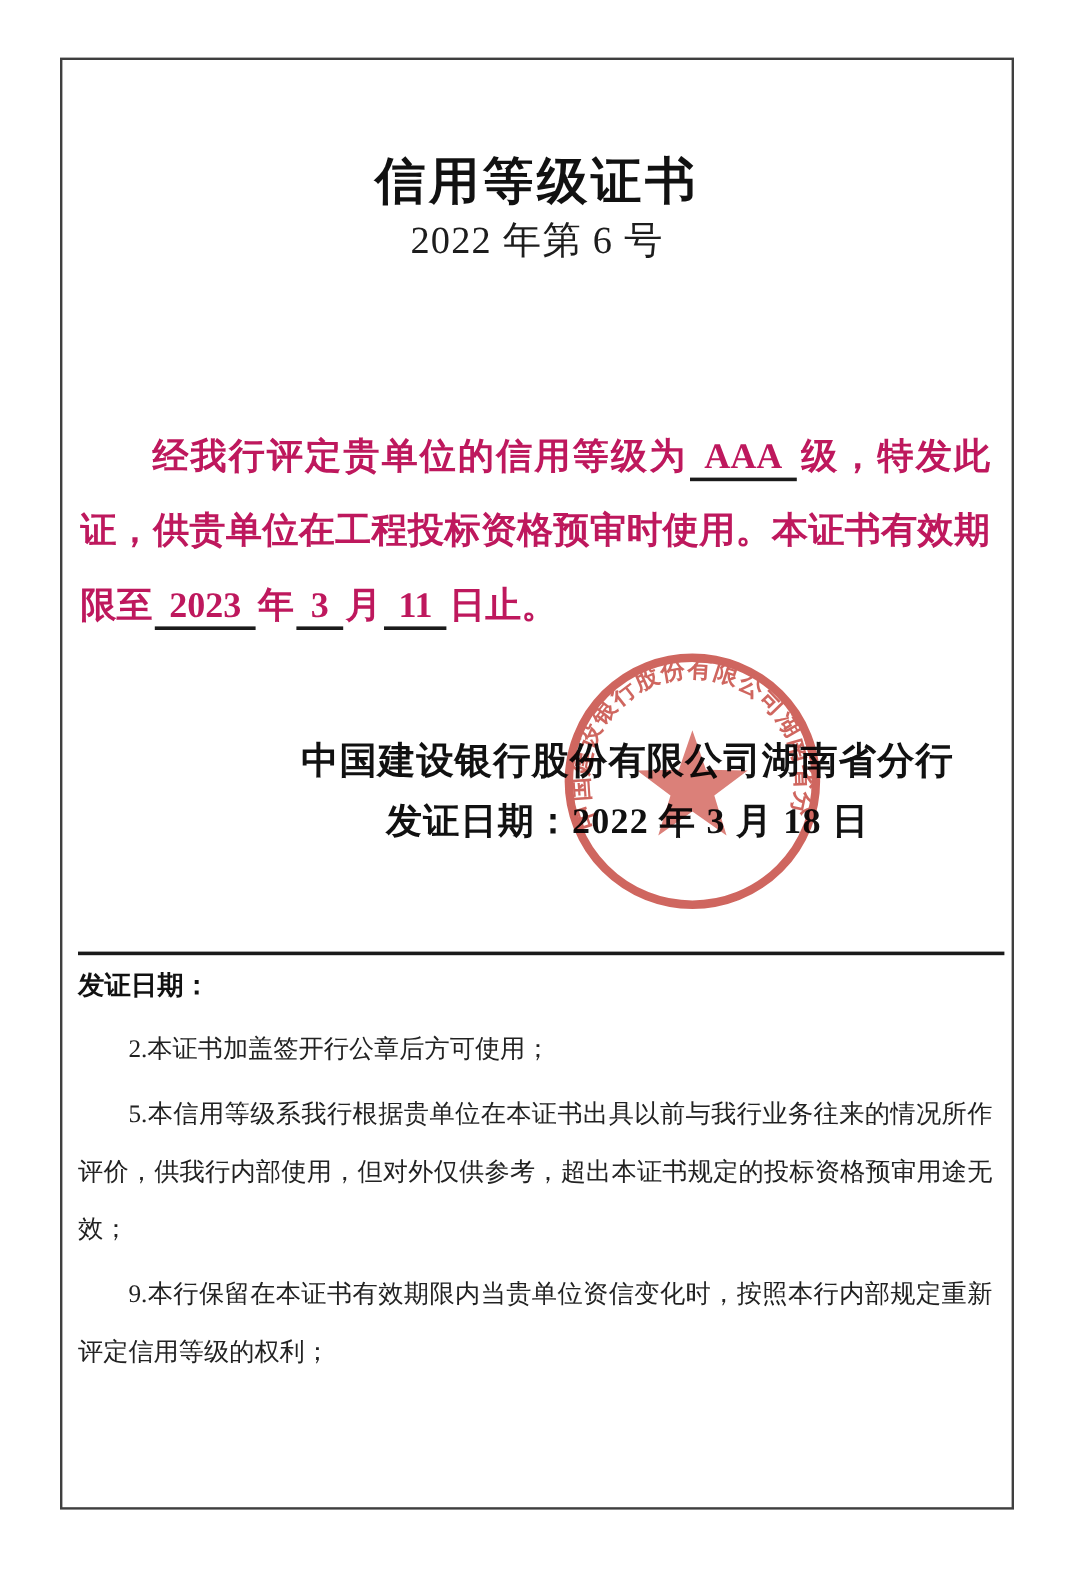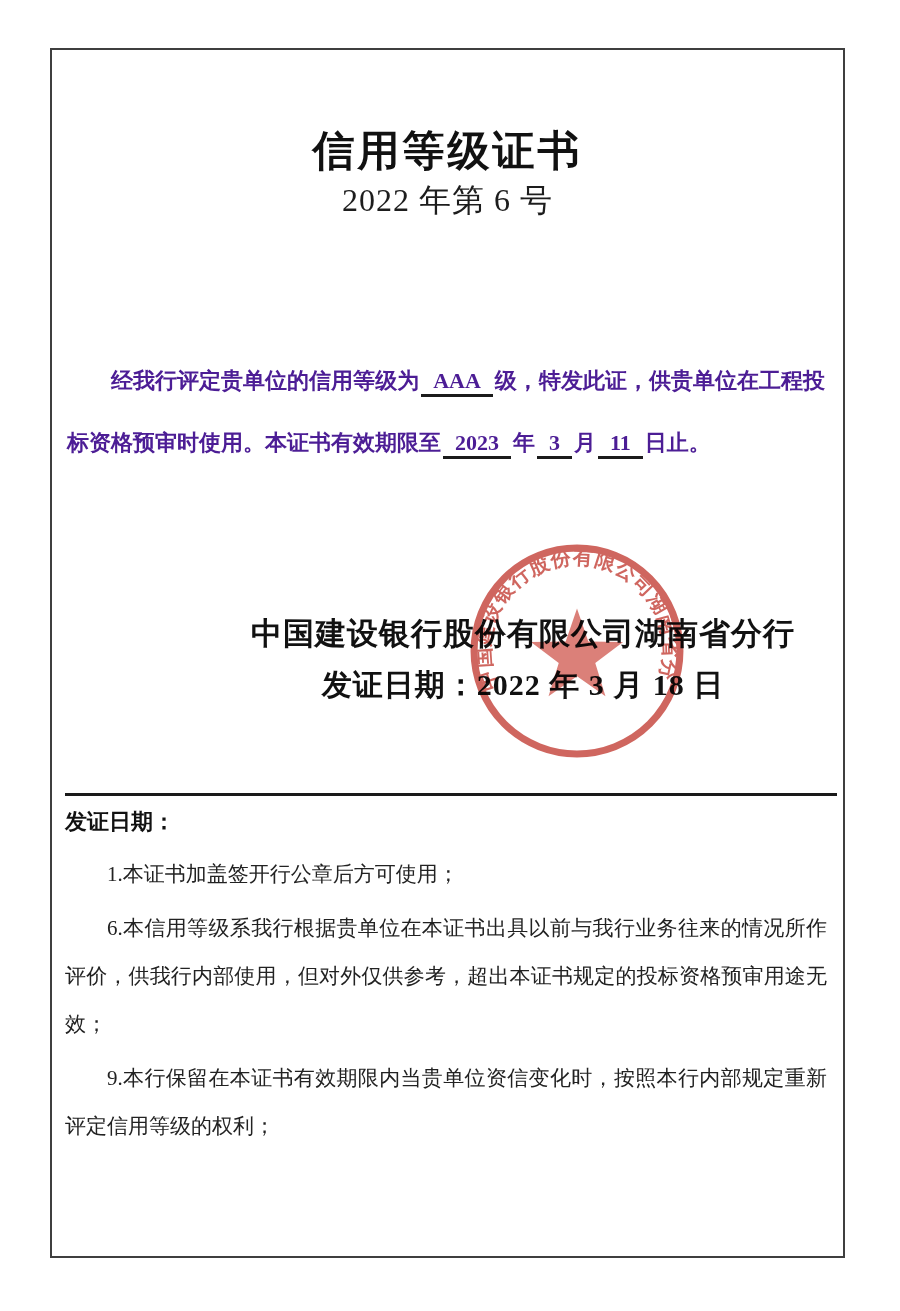--- a/index.html
+++ b/index.html
@@ -35,21 +35,21 @@
     position:absolute;left:15px;top:248px;
     font-size:32px;line-height:44px;font-weight:bold;color:#111;
   }
   .recipient .u{
     border-bottom:3px solid #1b1b1b;
     padding-right:22px;padding-bottom:3px;
     display:inline-block;
   }
   .body-par{
     position:absolute;left:15px;right:18px;top:300px;
-    font-size:22px;line-height:62px;font-weight:bold;color:#4c1d95;
+    font-size:30px;line-height:62px;font-weight:bold;color:#be185d;
     text-align:justify;word-break:break-all;
     text-indent:2em;margin:0;
   }
   .blank{
     font-family:"Liberation Serif","DejaVu Serif",serif;
     border-bottom:3px solid #1b1b1b;
     padding:0 12px 1px 12px;margin:0 2px;
     font-weight:bold;
   }
   .issuer{
@@ -106,19 +106,19 @@
         </text>
         <polygon points="110,68 121.2,100.6 155.7,101.2 128.1,121.9 138.2,154.8 110,135 81.8,154.8 91.9,121.9 64.3,101.2 98.8,100.6" fill="#cf564d" opacity="0.92"></polygon>
       </svg>
     </div>
 
     <div class="divider"></div>
 
     <div class="notice-head">发证日期：</div>
 
     <div class="notice-items">
-      <p>1.本证书加盖签开行公章后方可使用；</p>
-      <p>6.本信用等级系我行根据贵单位在本证书出具以前与我行业务往来的情况所作评价，供我行内部使用，但对外仅供参考，超出本证书规定的投标资格预审用途无效；</p>
+      <p>2.本证书加盖签开行公章后方可使用；</p>
+      <p>5.本信用等级系我行根据贵单位在本证书出具以前与我行业务往来的情况所作评价，供我行内部使用，但对外仅供参考，超出本证书规定的投标资格预审用途无效；</p>
       <p>9.本行保留在本证书有效期限内当贵单位资信变化时，按照本行内部规定重新评定信用等级的权利；</p>
     </div>
 
   </div>
 </div>
 
 </body></html>

